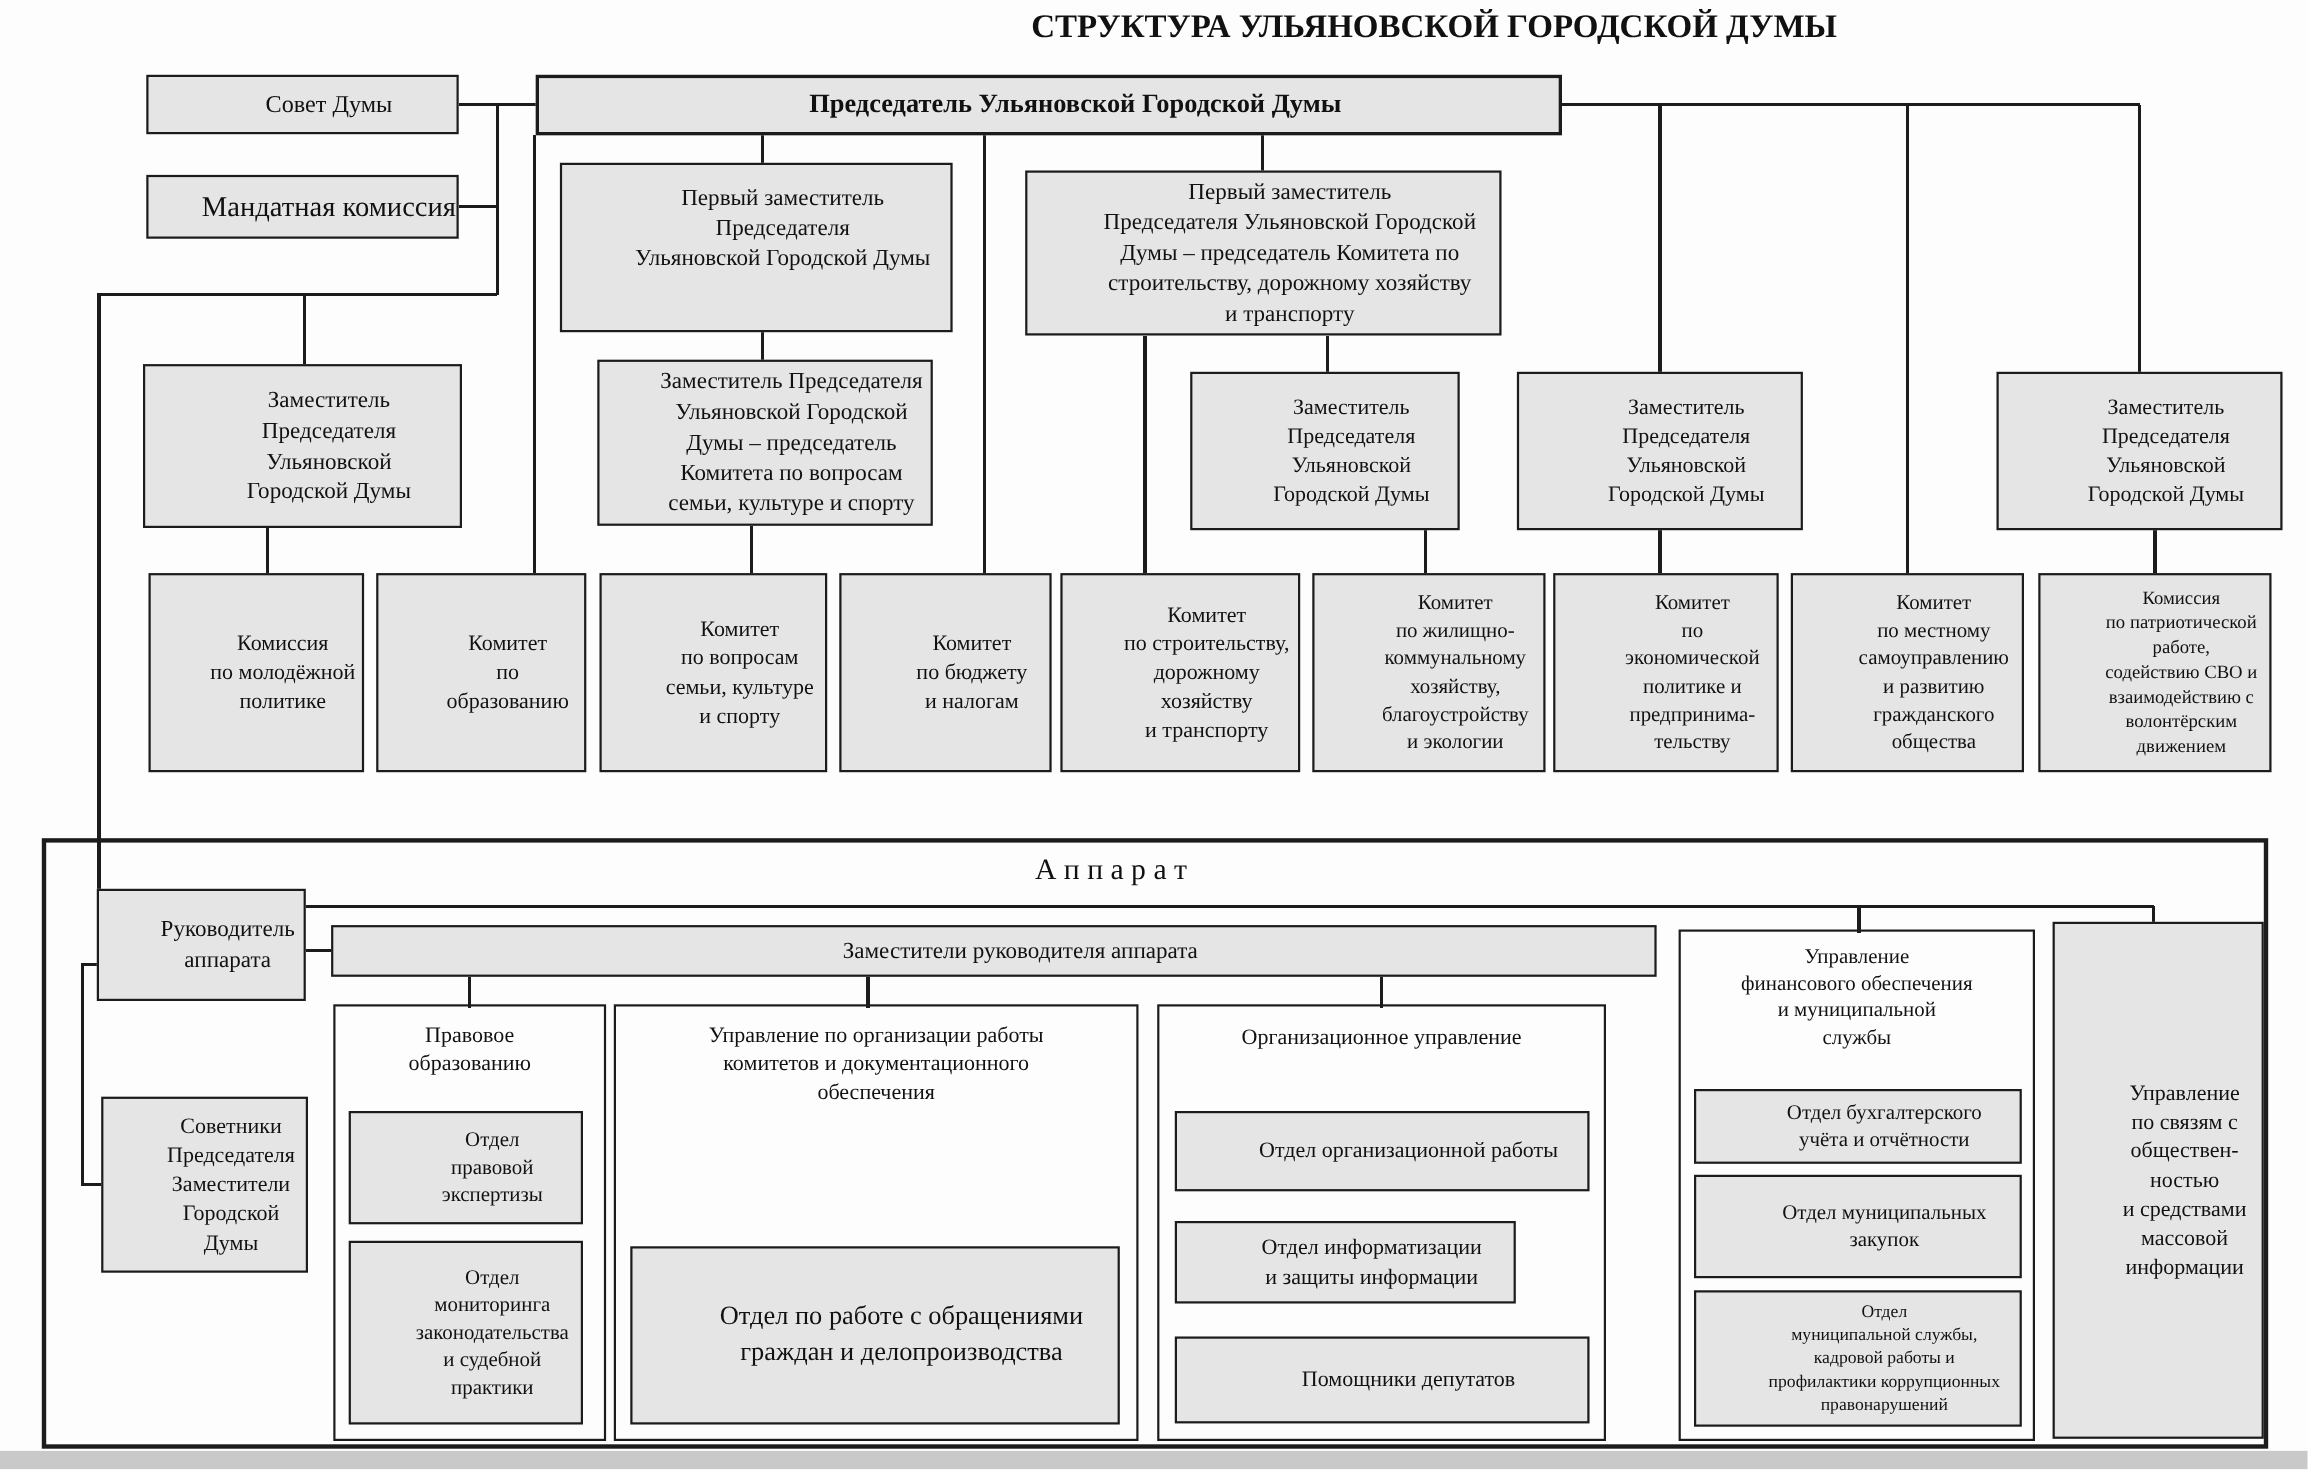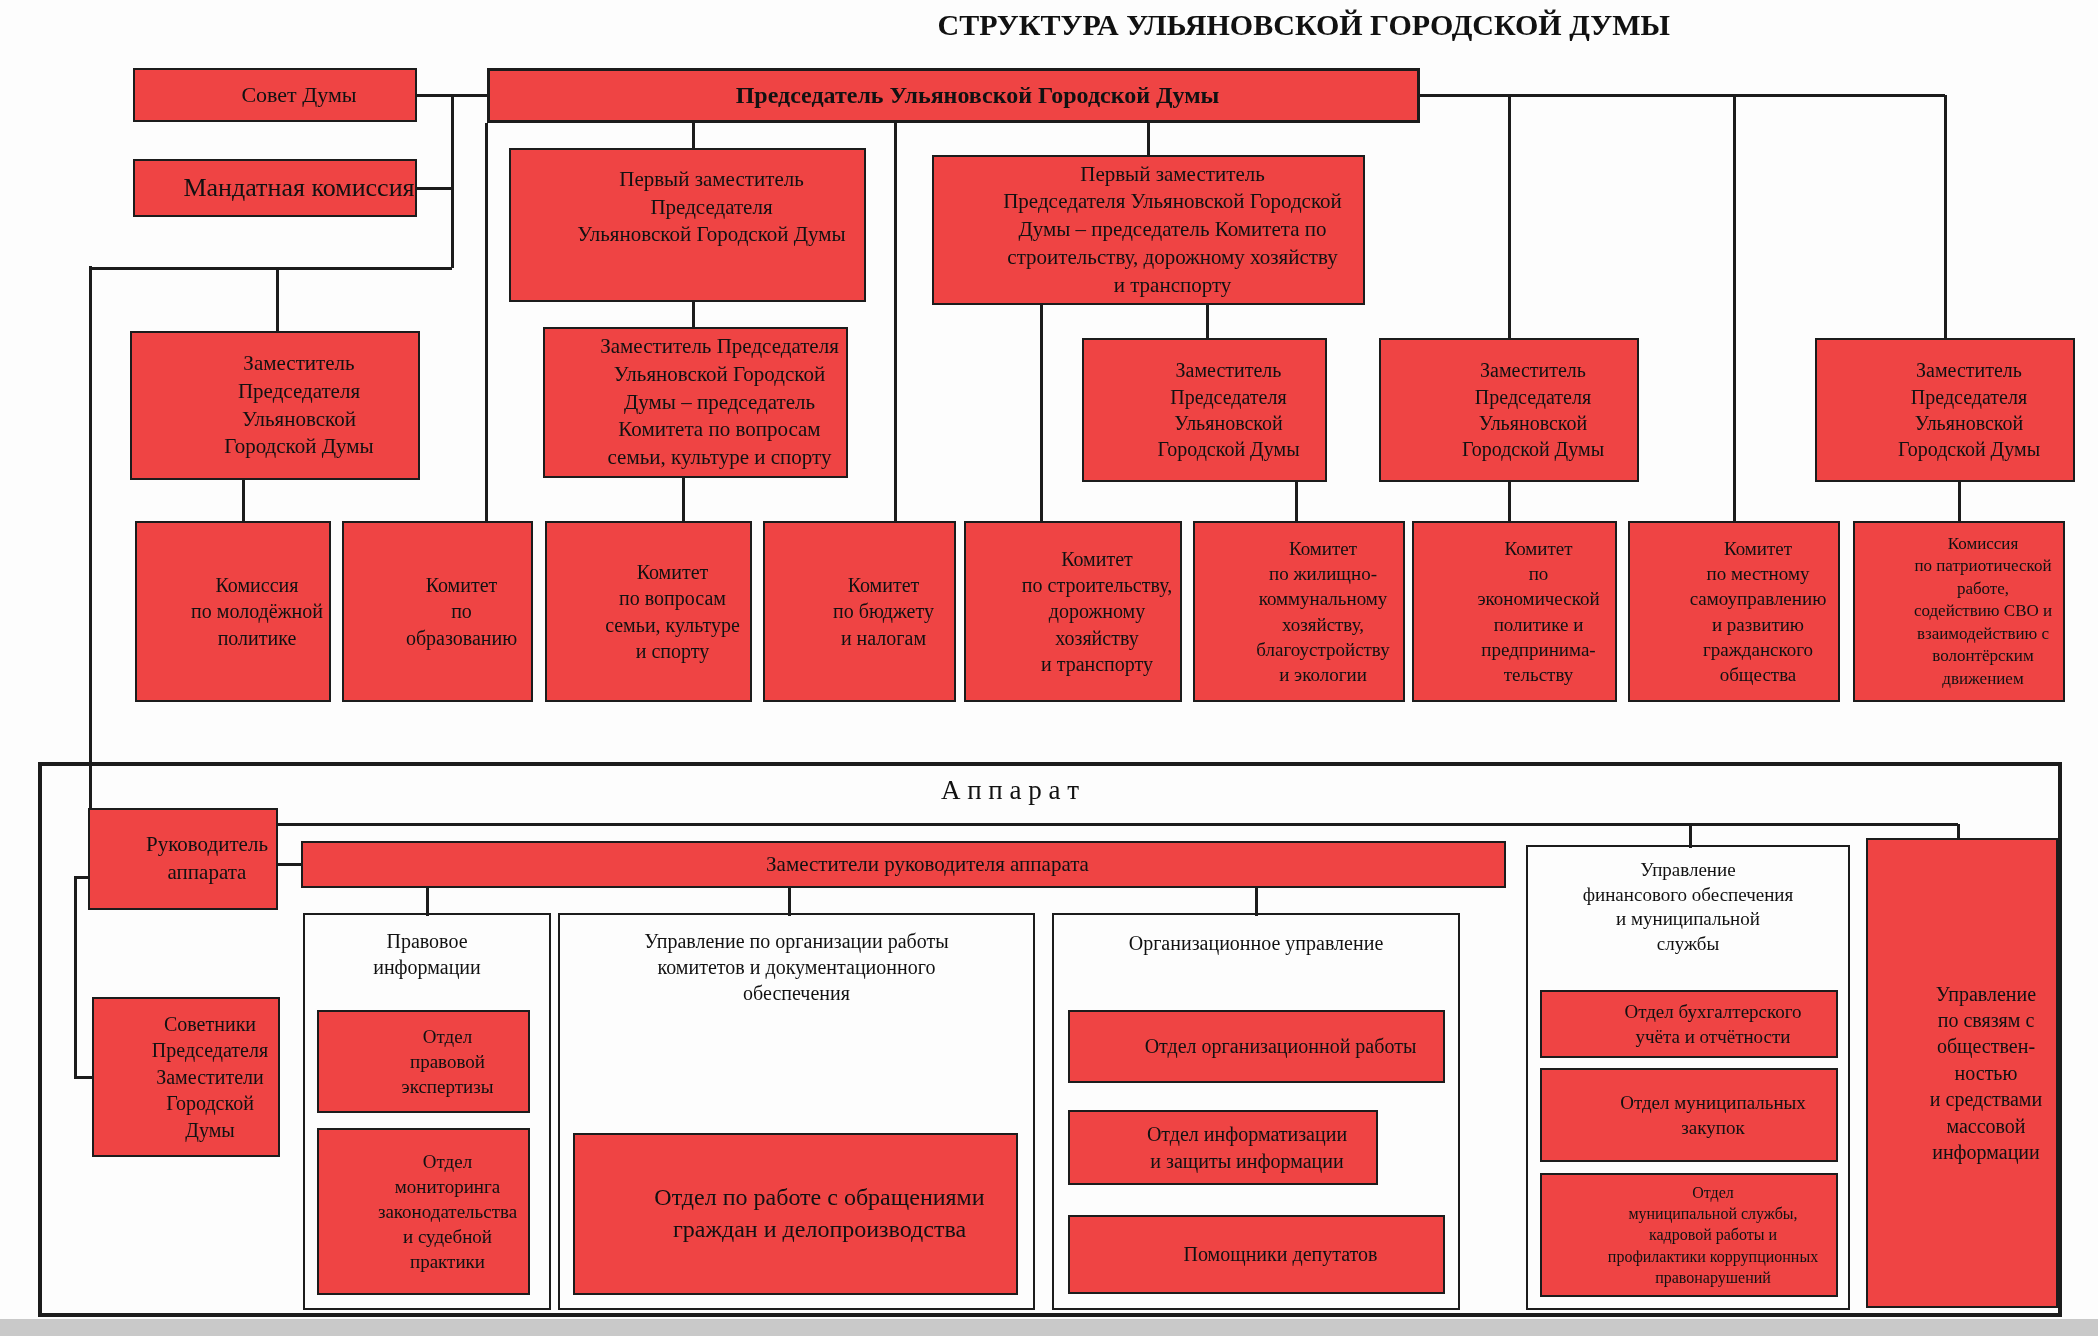--- a/index.html
+++ b/index.html
@@ -2,21 +2,21 @@
 <html><head>
 <meta charset="utf-8">
 <style>
   html,body{margin:0;padding:0;background:#ffffff;}
   #canvas{
     position:relative;width:2098px;height:1336px;background:#fdfdfd;overflow:hidden;
     font-family:"Liberation Serif","DejaVu Serif",serif;color:#111;
   }
   .wires{position:absolute;left:0;top:0;}
   .node{
-    position:absolute;background:#ef4444;border:2px solid #1c1c1c;
+    position:absolute;background:#e5e5e5;border:2px solid #1c1c1c;
     display:flex;align-items:center;justify-content:center;text-align:center;
     white-space:pre-line;line-height:1.32;box-sizing:border-box;padding-left:48px;
   }
   .group{position:absolute;background:transparent;border:2px solid #1c1c1c;box-sizing:border-box;}
   .glabel{
     position:absolute;display:flex;align-items:flex-start;justify-content:center;text-align:center;
     white-space:pre-line;line-height:1.3;box-sizing:border-box;
   }
   .bold{font-weight:bold;}
   .topalign{align-items:flex-start;padding-top:16px;}
@@ -160,21 +160,21 @@
 аппарата</div>
   <div class="node" style="left:301px;top:841px;width:1205px;height:47px;font-size:21px">Заместители руководителя аппарата</div>
   <div class="node" style="left:92px;top:997px;width:188px;height:160px;font-size:20px">Советники
 Председателя
 Заместители
 Городской
 Думы</div>
 
   <div class="group" style="left:303px;top:913px;width:248px;height:397px"></div>
   <div class="glabel" style="left:303px;top:928px;width:248px;font-size:20px">Правовое
-информации</div>
+образованию</div>
   <div class="node" style="left:317px;top:1010px;width:213px;height:103px;font-size:19px">Отдел
 правовой
 экспертизы</div>
   <div class="node" style="left:317px;top:1128px;width:213px;height:167px;font-size:19px">Отдел
 мониторинга
 законодательства
 и судебной
 практики</div>
 
   <div class="group" style="left:558px;top:913px;width:477px;height:397px"></div>

